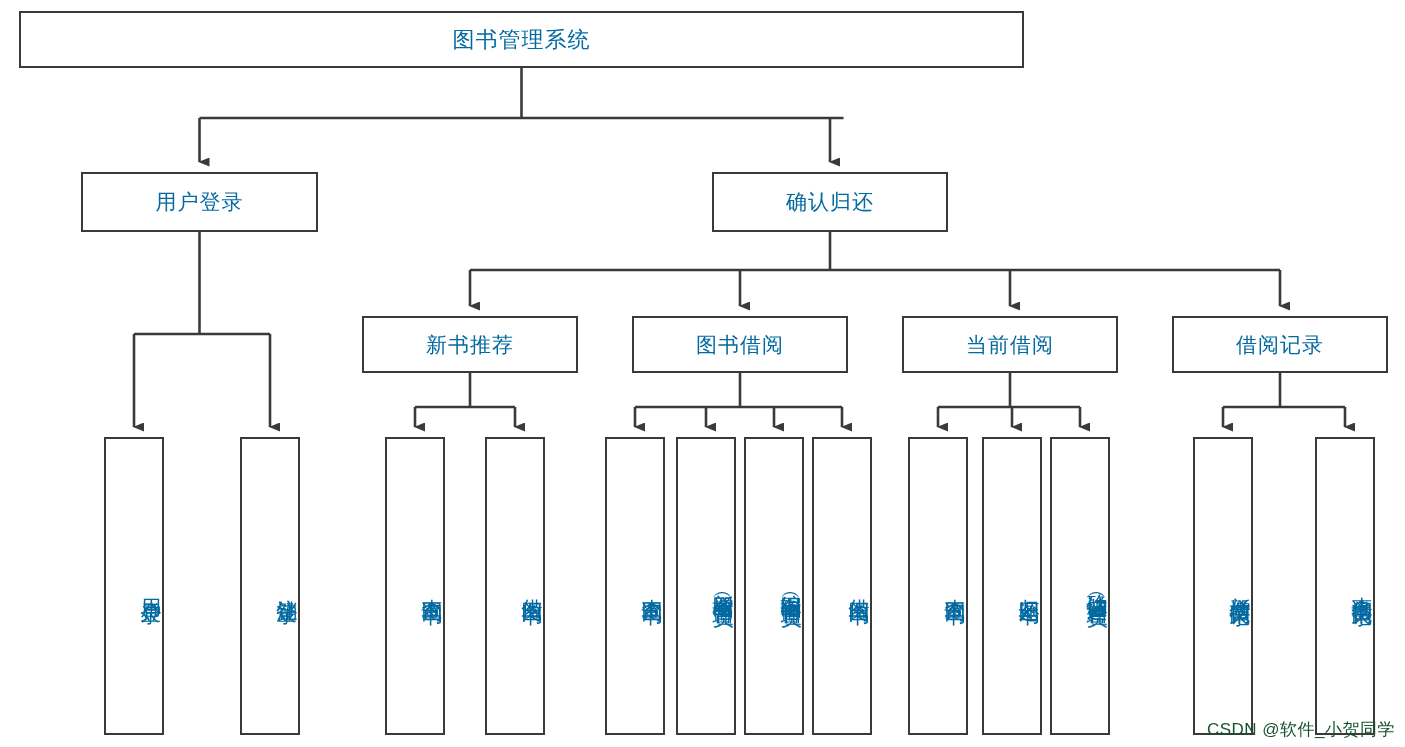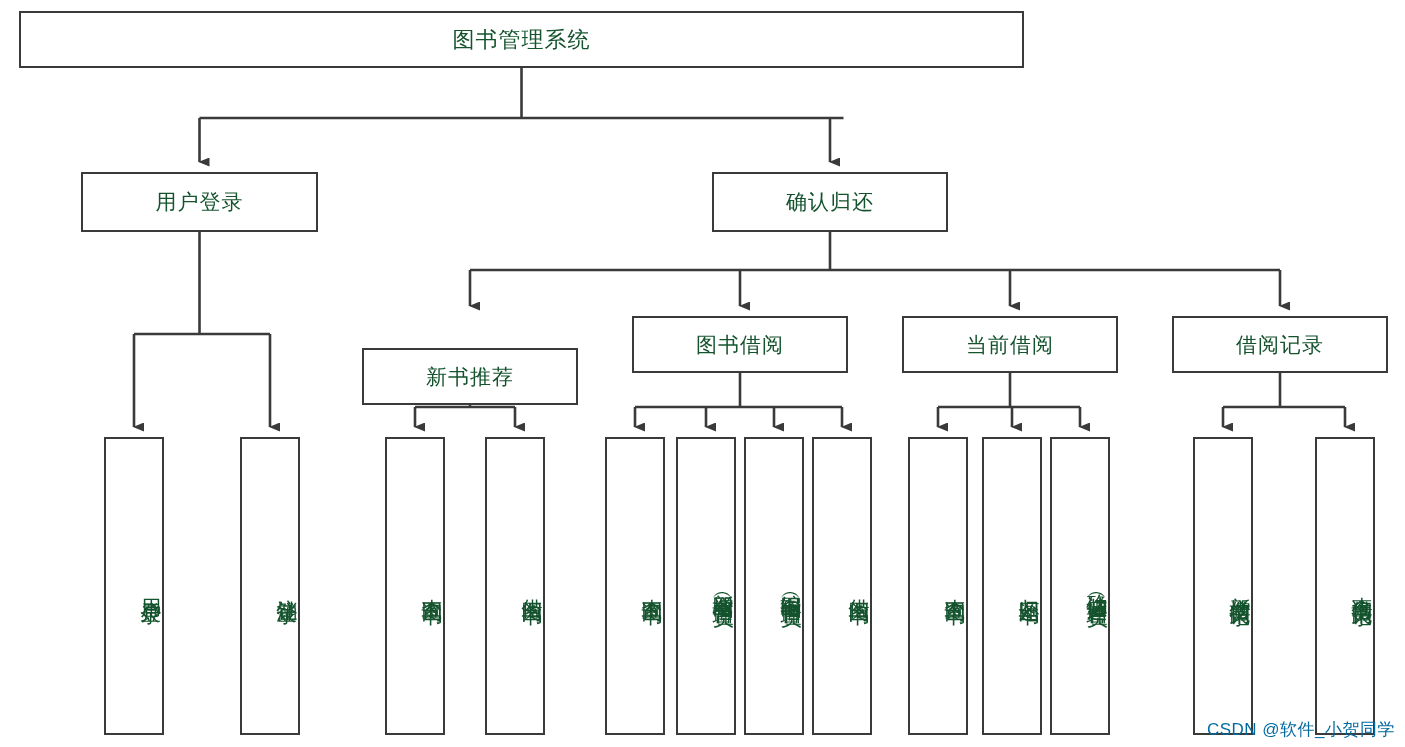--- a/index.html
+++ b/index.html
@@ -12,21 +12,21 @@
   svg#wires{position:absolute;left:0;top:0;width:1405px;height:747px;}
 
   .node{
     position:absolute;
     box-sizing:border-box;
     background:#ffffff;
     border:2px solid #3a3a3a;
     display:flex;
     align-items:center;
     justify-content:center;
-    color:#14532d;
+    color:#0369a1;
   }
   .node.horizontal{
     font-size:21px;
     letter-spacing:1px;
   }
   .node.vertical{
     writing-mode:vertical-rl;
     text-orientation:upright;
     font-size:21px;
     letter-spacing:2px;
@@ -42,21 +42,21 @@
   }
   .node .label{display:block;}
 
   #root-node{font-size:22px;}
 
   .watermark{
     position:absolute;
     right:10px;
     bottom:6px;
     font-size:17px;
-    color:#0369a1;
+    color:#14532d;
     letter-spacing:0.5px;
     user-select:none;
     white-space:nowrap;
   }
 </style>
 </head>
 <body>
 
 <div id="diagram-root">
 
@@ -114,21 +114,21 @@
     <span class="label">图书管理系统</span>
   </div>
 
   <div class="node horizontal" style="left:81px;top:172px;width:237px;height:60px;">
     <span class="label">用户登录</span>
   </div>
   <div class="node horizontal" style="left:712px;top:172px;width:236px;height:60px;">
     <span class="label">确认归还</span>
   </div>
 
-  <div class="node horizontal" style="left:362px;top:316px;width:216px;height:57px;margin-top:32px;">
+  <div class="node horizontal" style="left:362px;top:316px;width:216px;height:57px;">
     <span class="label">新书推荐</span>
   </div>
   <div class="node horizontal" style="left:902px;top:316px;width:216px;height:57px;">
     <span class="label">当前借阅</span>
   </div>
   <div class="node horizontal" style="left:632px;top:316px;width:216px;height:57px;">
     <span class="label">图书借阅</span>
   </div>
   <div class="node horizontal" style="left:1172px;top:316px;width:216px;height:57px;font-family:Liberation Mono, monospace;">
     <span class="label">借阅记录</span>

